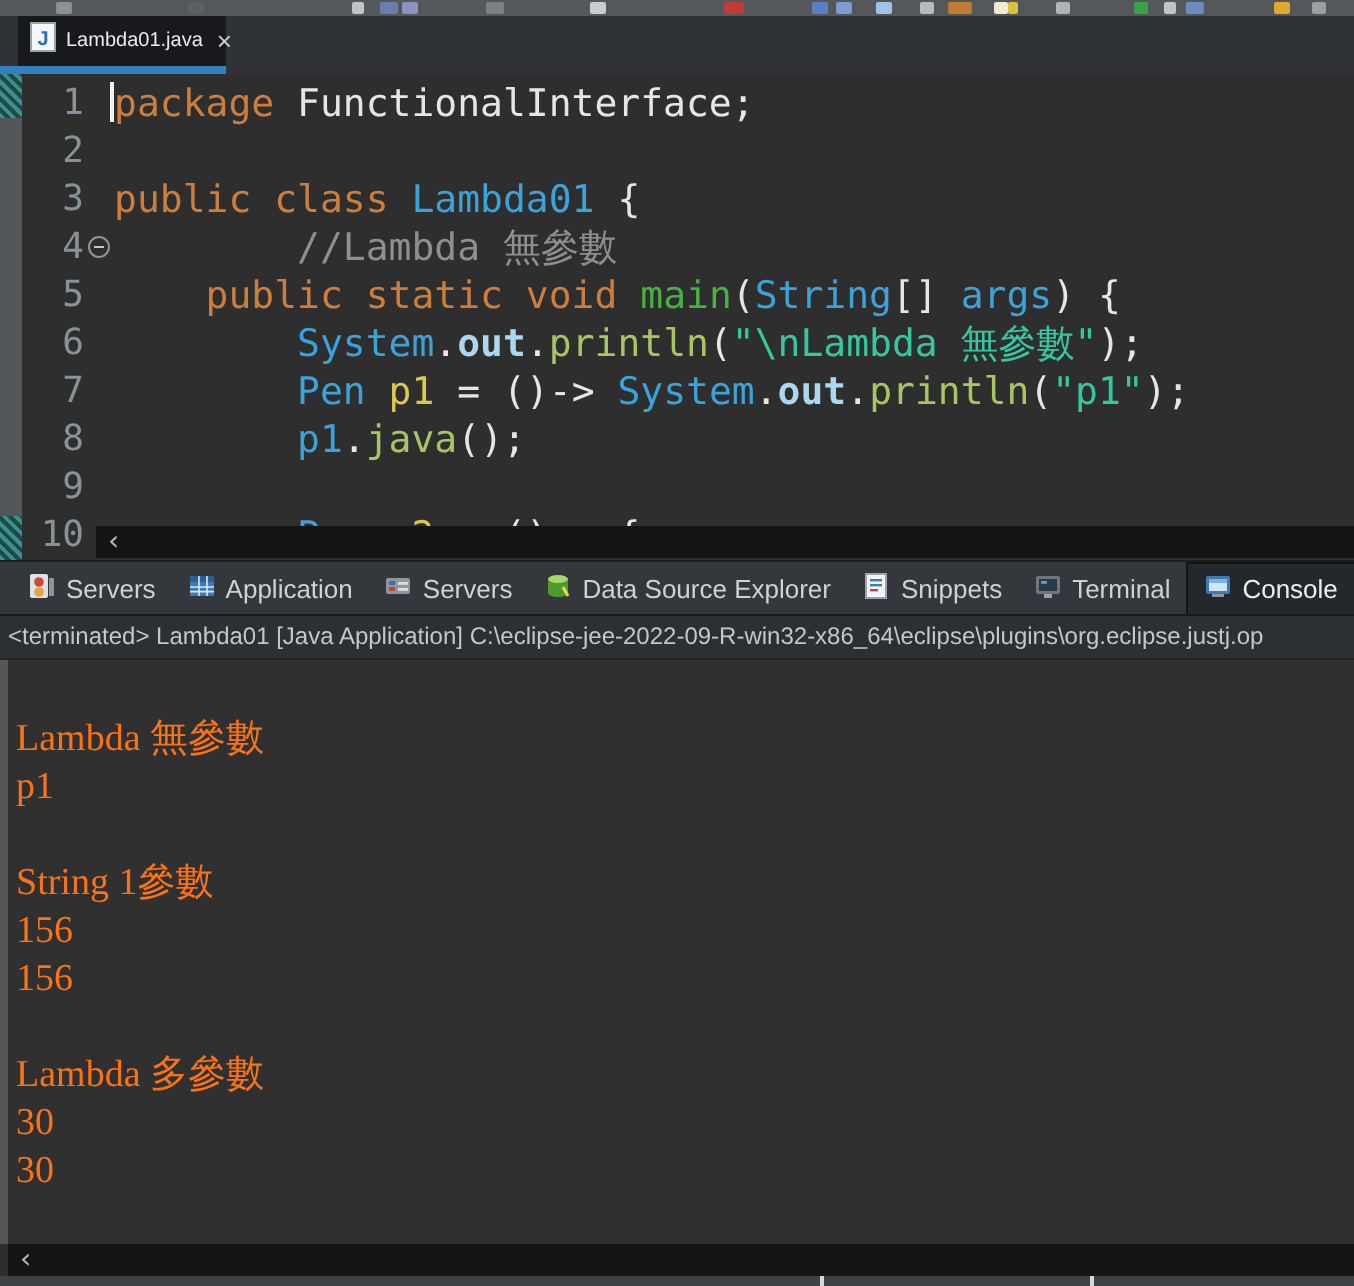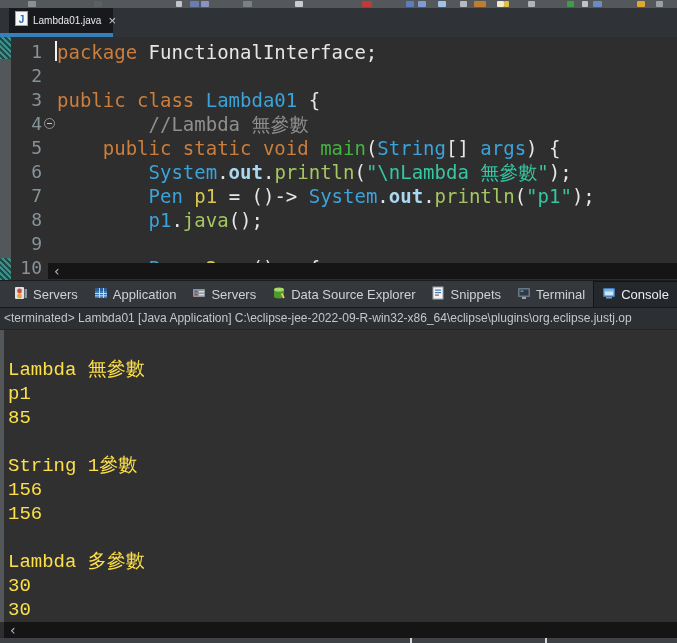--- a/index.html
+++ b/index.html
@@ -56,22 +56,22 @@
   .ptab svg { flex:0 0 auto; }
 
   
   #console-status { position:absolute; left:0; top:307px; width:677px; height:23px; background:#2d3033;
      border-top:1px solid #17191b; border-bottom:1px solid #222528; color:#c4c7c9; font-size:12px;
      line-height:21px; padding-left:4px; white-space:nowrap; overflow:hidden; }
 
   
   #console-area { position:absolute; left:0; top:330px; width:677px; height:292px; background:#303030; }
   #console-left-strip { position:absolute; left:0; top:0; width:4px; height:292px; background:#53575a; }
-  #console-output { position:absolute; left:8px; top:4px; right:0; color:#fde047;
-     font-family:Liberation Mono, monospace; font-size:19px; }
+  #console-output { position:absolute; left:8px; top:4px; right:0; color:#f97316;
+     font-family:Liberation Serif, serif; font-size:19px; }
   .console-line { height:24px; line-height:24px; white-space:pre; }
   #console-hscrollbar { left:4px; right:0; top:622px; height:16px; }
 
   
   #bottom-strip { position:absolute; left:0; top:638px; width:677px; height:5px; background:#3e4246; }
   #bottom-strip .tick { position:absolute; top:0; width:2px; height:5px; background:#d8d8d8; }
 </style>
 </head>
 <body>
 
@@ -215,21 +215,20 @@
     </div>
 
   <div id="console-status">&lt;terminated&gt; Lambda01 [Java Application] C:\eclipse-jee-2022-09-R-win32-x86_64\eclipse\plugins\org.eclipse.justj.op</div>
 
   <div id="console-area">
     <div id="console-left-strip"></div>
     <div id="console-output">
         <div class="console-line"></div>
         <div class="console-line">Lambda 無參數</div>
         <div class="console-line">p1</div>
-        <div class="console-line">85</div>
         <div class="console-line"></div>
         <div class="console-line">String 1參數</div>
         <div class="console-line">156</div>
         <div class="console-line">156</div>
         <div class="console-line"></div>
         <div class="console-line">Lambda 多參數</div>
         <div class="console-line">30</div>
         <div class="console-line">30</div>
       </div>
   </div>

